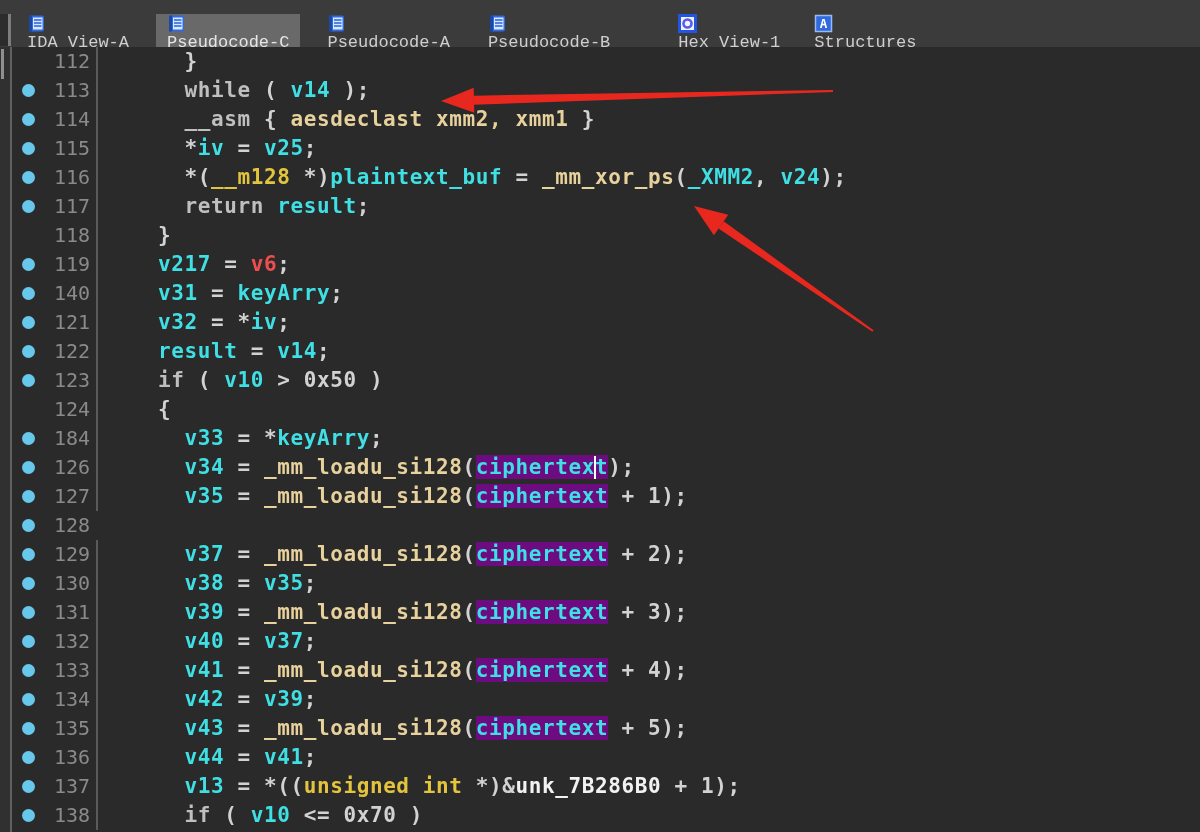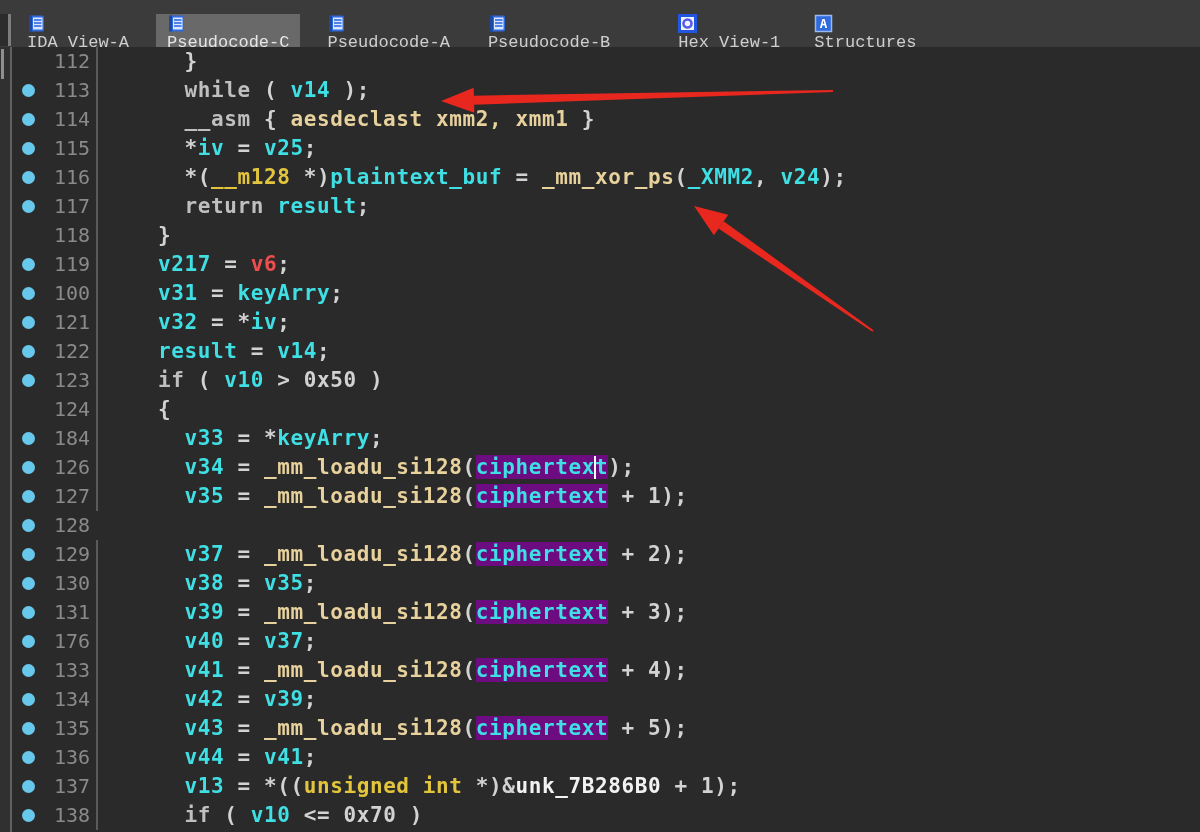--- a/index.html
+++ b/index.html
@@ -167,21 +167,21 @@
           <div class="bp-cell">
             <div class="bp-dot"></div>
           </div>
           <div class="num-cell">119</div>
           <div class="code-cell">    <span class="c-v">v217</span><span class="c-p"> = </span><span class="c-r">v6</span><span class="c-p">;</span></div>
         </div>
         <div class="row">
           <div class="bp-cell">
             <div class="bp-dot"></div>
           </div>
-          <div class="num-cell">100</div>
+          <div class="num-cell">140</div>
           <div class="code-cell">    <span class="c-v">v31</span><span class="c-p"> = </span><span class="c-v">keyArry</span><span class="c-p">;</span></div>
         </div>
         <div class="row">
           <div class="bp-cell">
             <div class="bp-dot"></div>
           </div>
           <div class="num-cell">121</div>
           <div class="code-cell">    <span class="c-v">v32</span><span class="c-p"> = *</span><span class="c-v">iv</span><span class="c-p">;</span></div>
         </div>
         <div class="row">
@@ -248,21 +248,21 @@
           <div class="bp-cell">
             <div class="bp-dot"></div>
           </div>
           <div class="num-cell">131</div>
           <div class="code-cell">      <span class="c-v">v39</span><span class="c-p"> = </span><span class="c-f">_mm_loadu_si128</span><span class="c-p">(</span><span class="c-hl">ciphertext</span><span class="c-p"> + </span><span class="c-n">3</span><span class="c-p">);</span></div>
         </div>
         <div class="row">
           <div class="bp-cell">
             <div class="bp-dot"></div>
           </div>
-          <div class="num-cell">176</div>
+          <div class="num-cell">132</div>
           <div class="code-cell">      <span class="c-v">v40</span><span class="c-p"> = </span><span class="c-v">v37</span><span class="c-p">;</span></div>
         </div>
         <div class="row">
           <div class="bp-cell">
             <div class="bp-dot"></div>
           </div>
           <div class="num-cell">133</div>
           <div class="code-cell">      <span class="c-v">v41</span><span class="c-p"> = </span><span class="c-f">_mm_loadu_si128</span><span class="c-p">(</span><span class="c-hl">ciphertext</span><span class="c-p"> + </span><span class="c-n">4</span><span class="c-p">);</span></div>
         </div>
         <div class="row">

